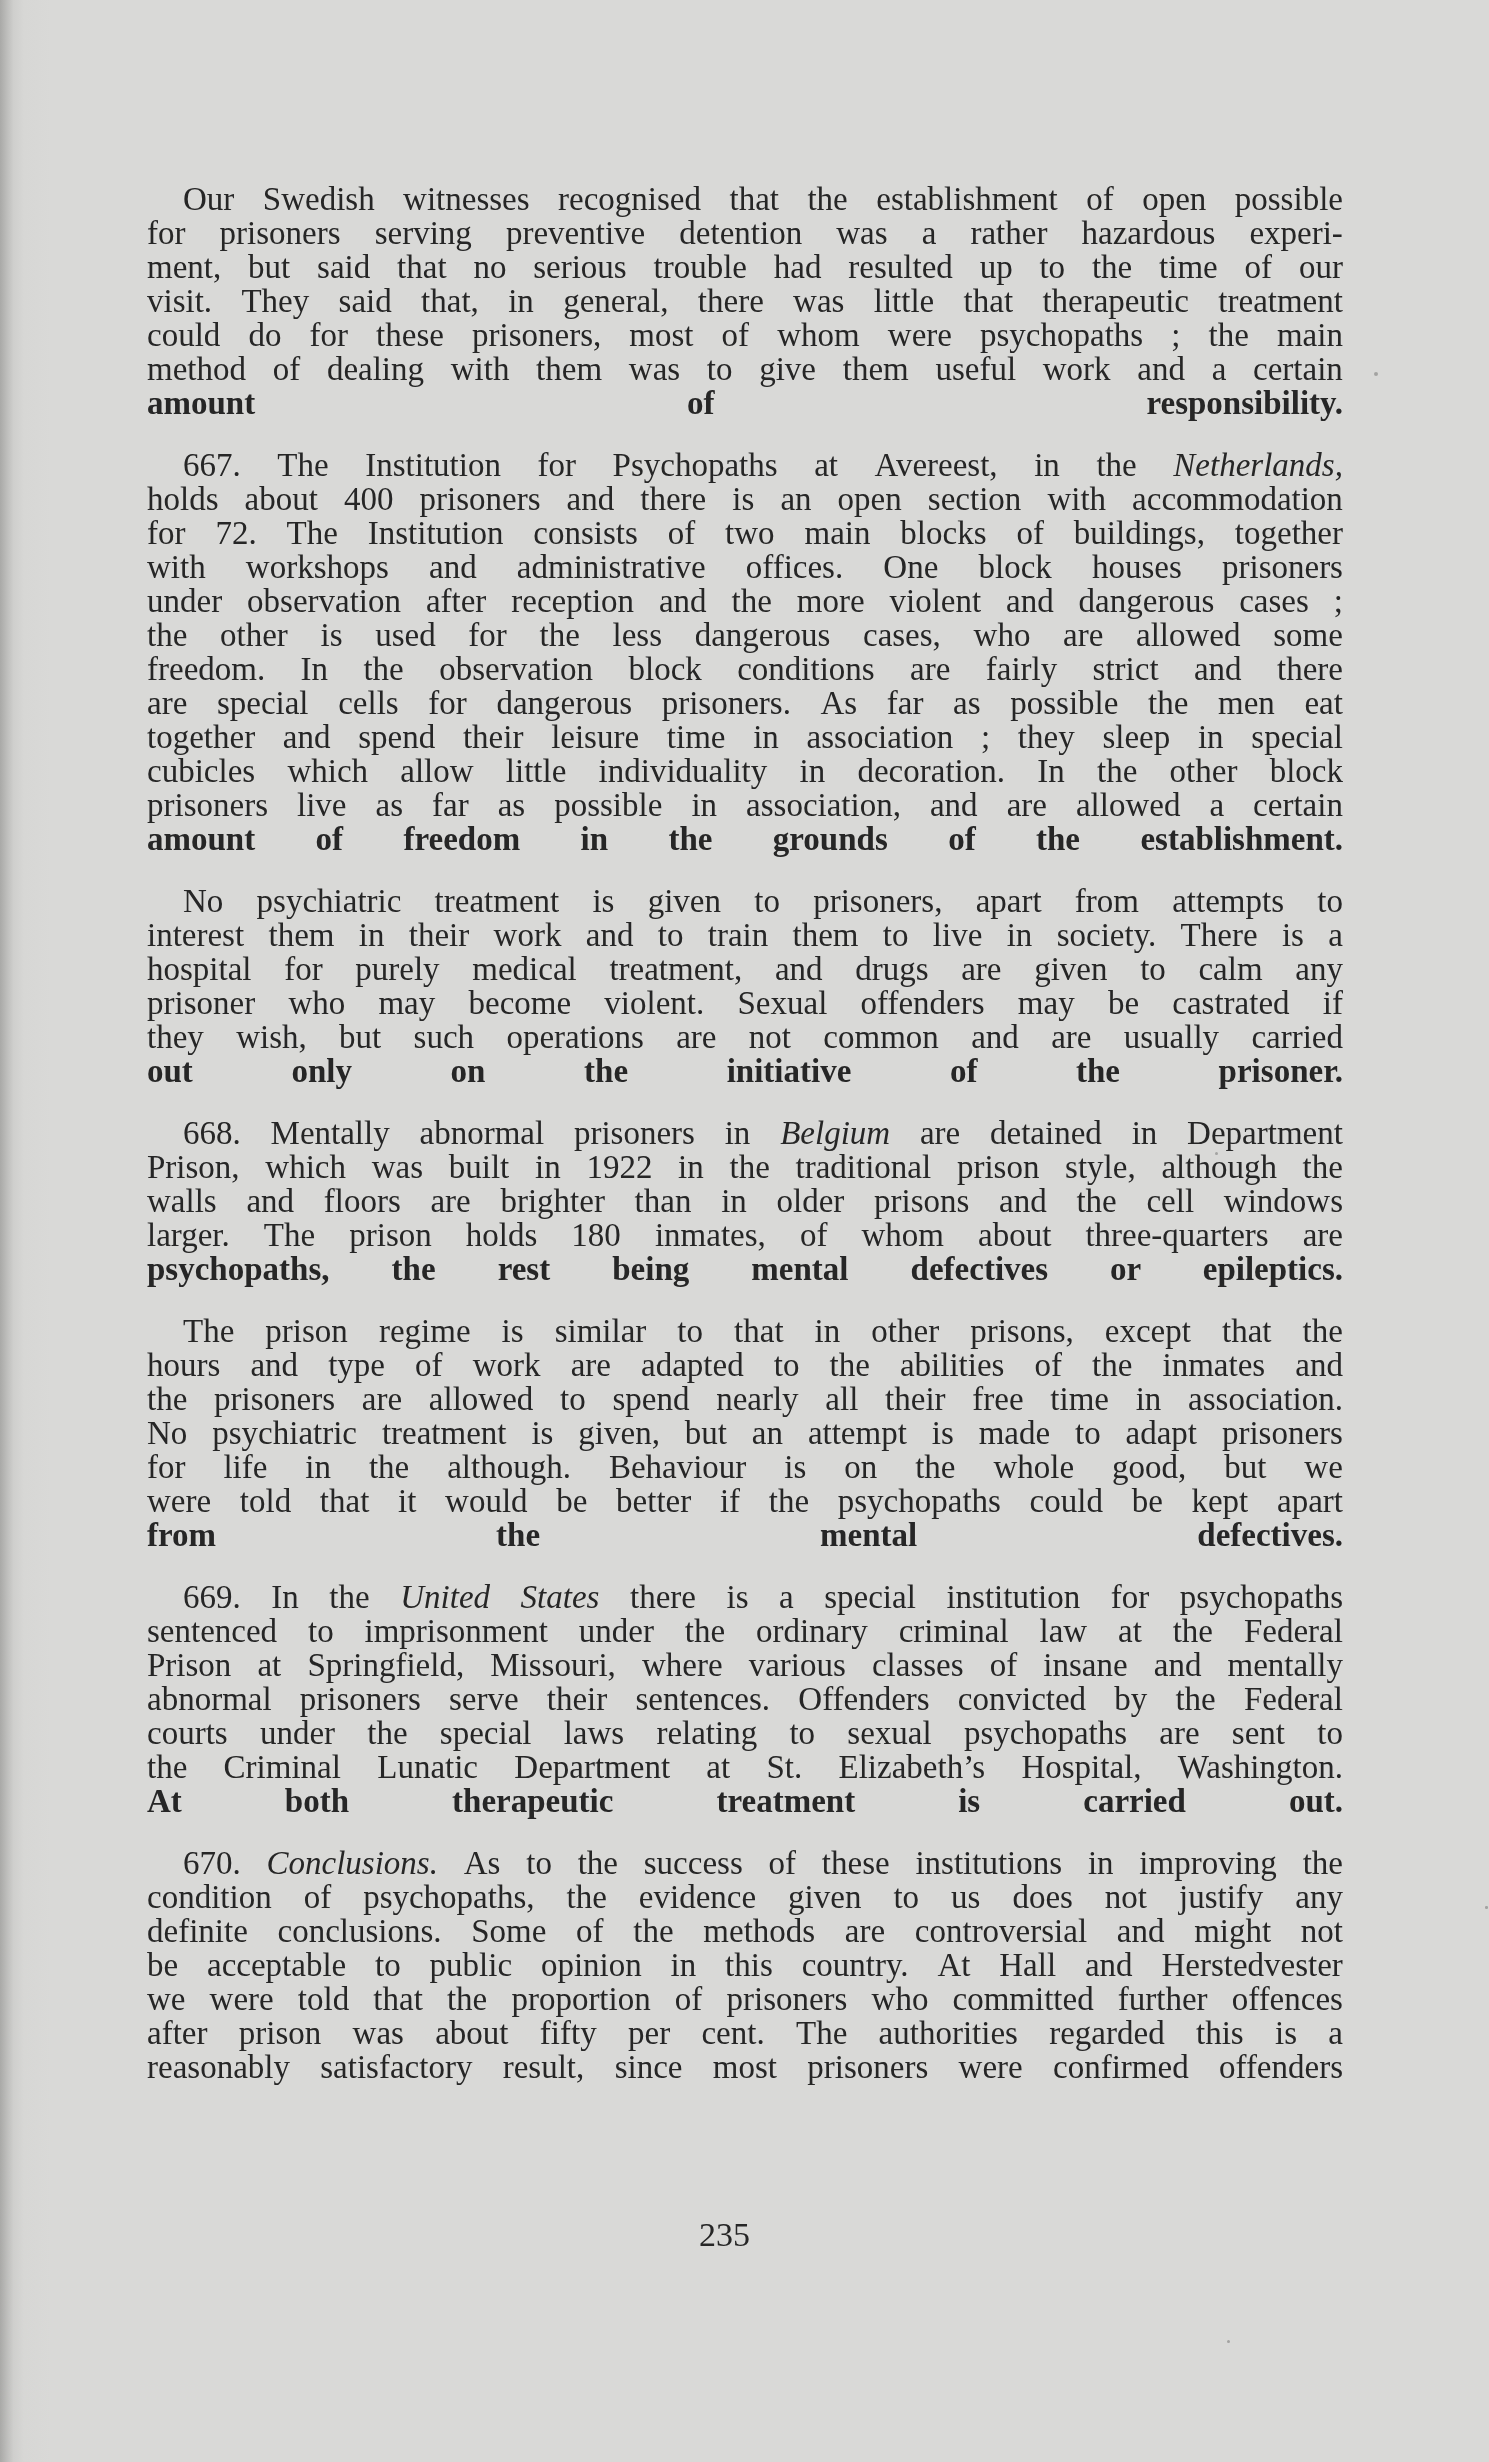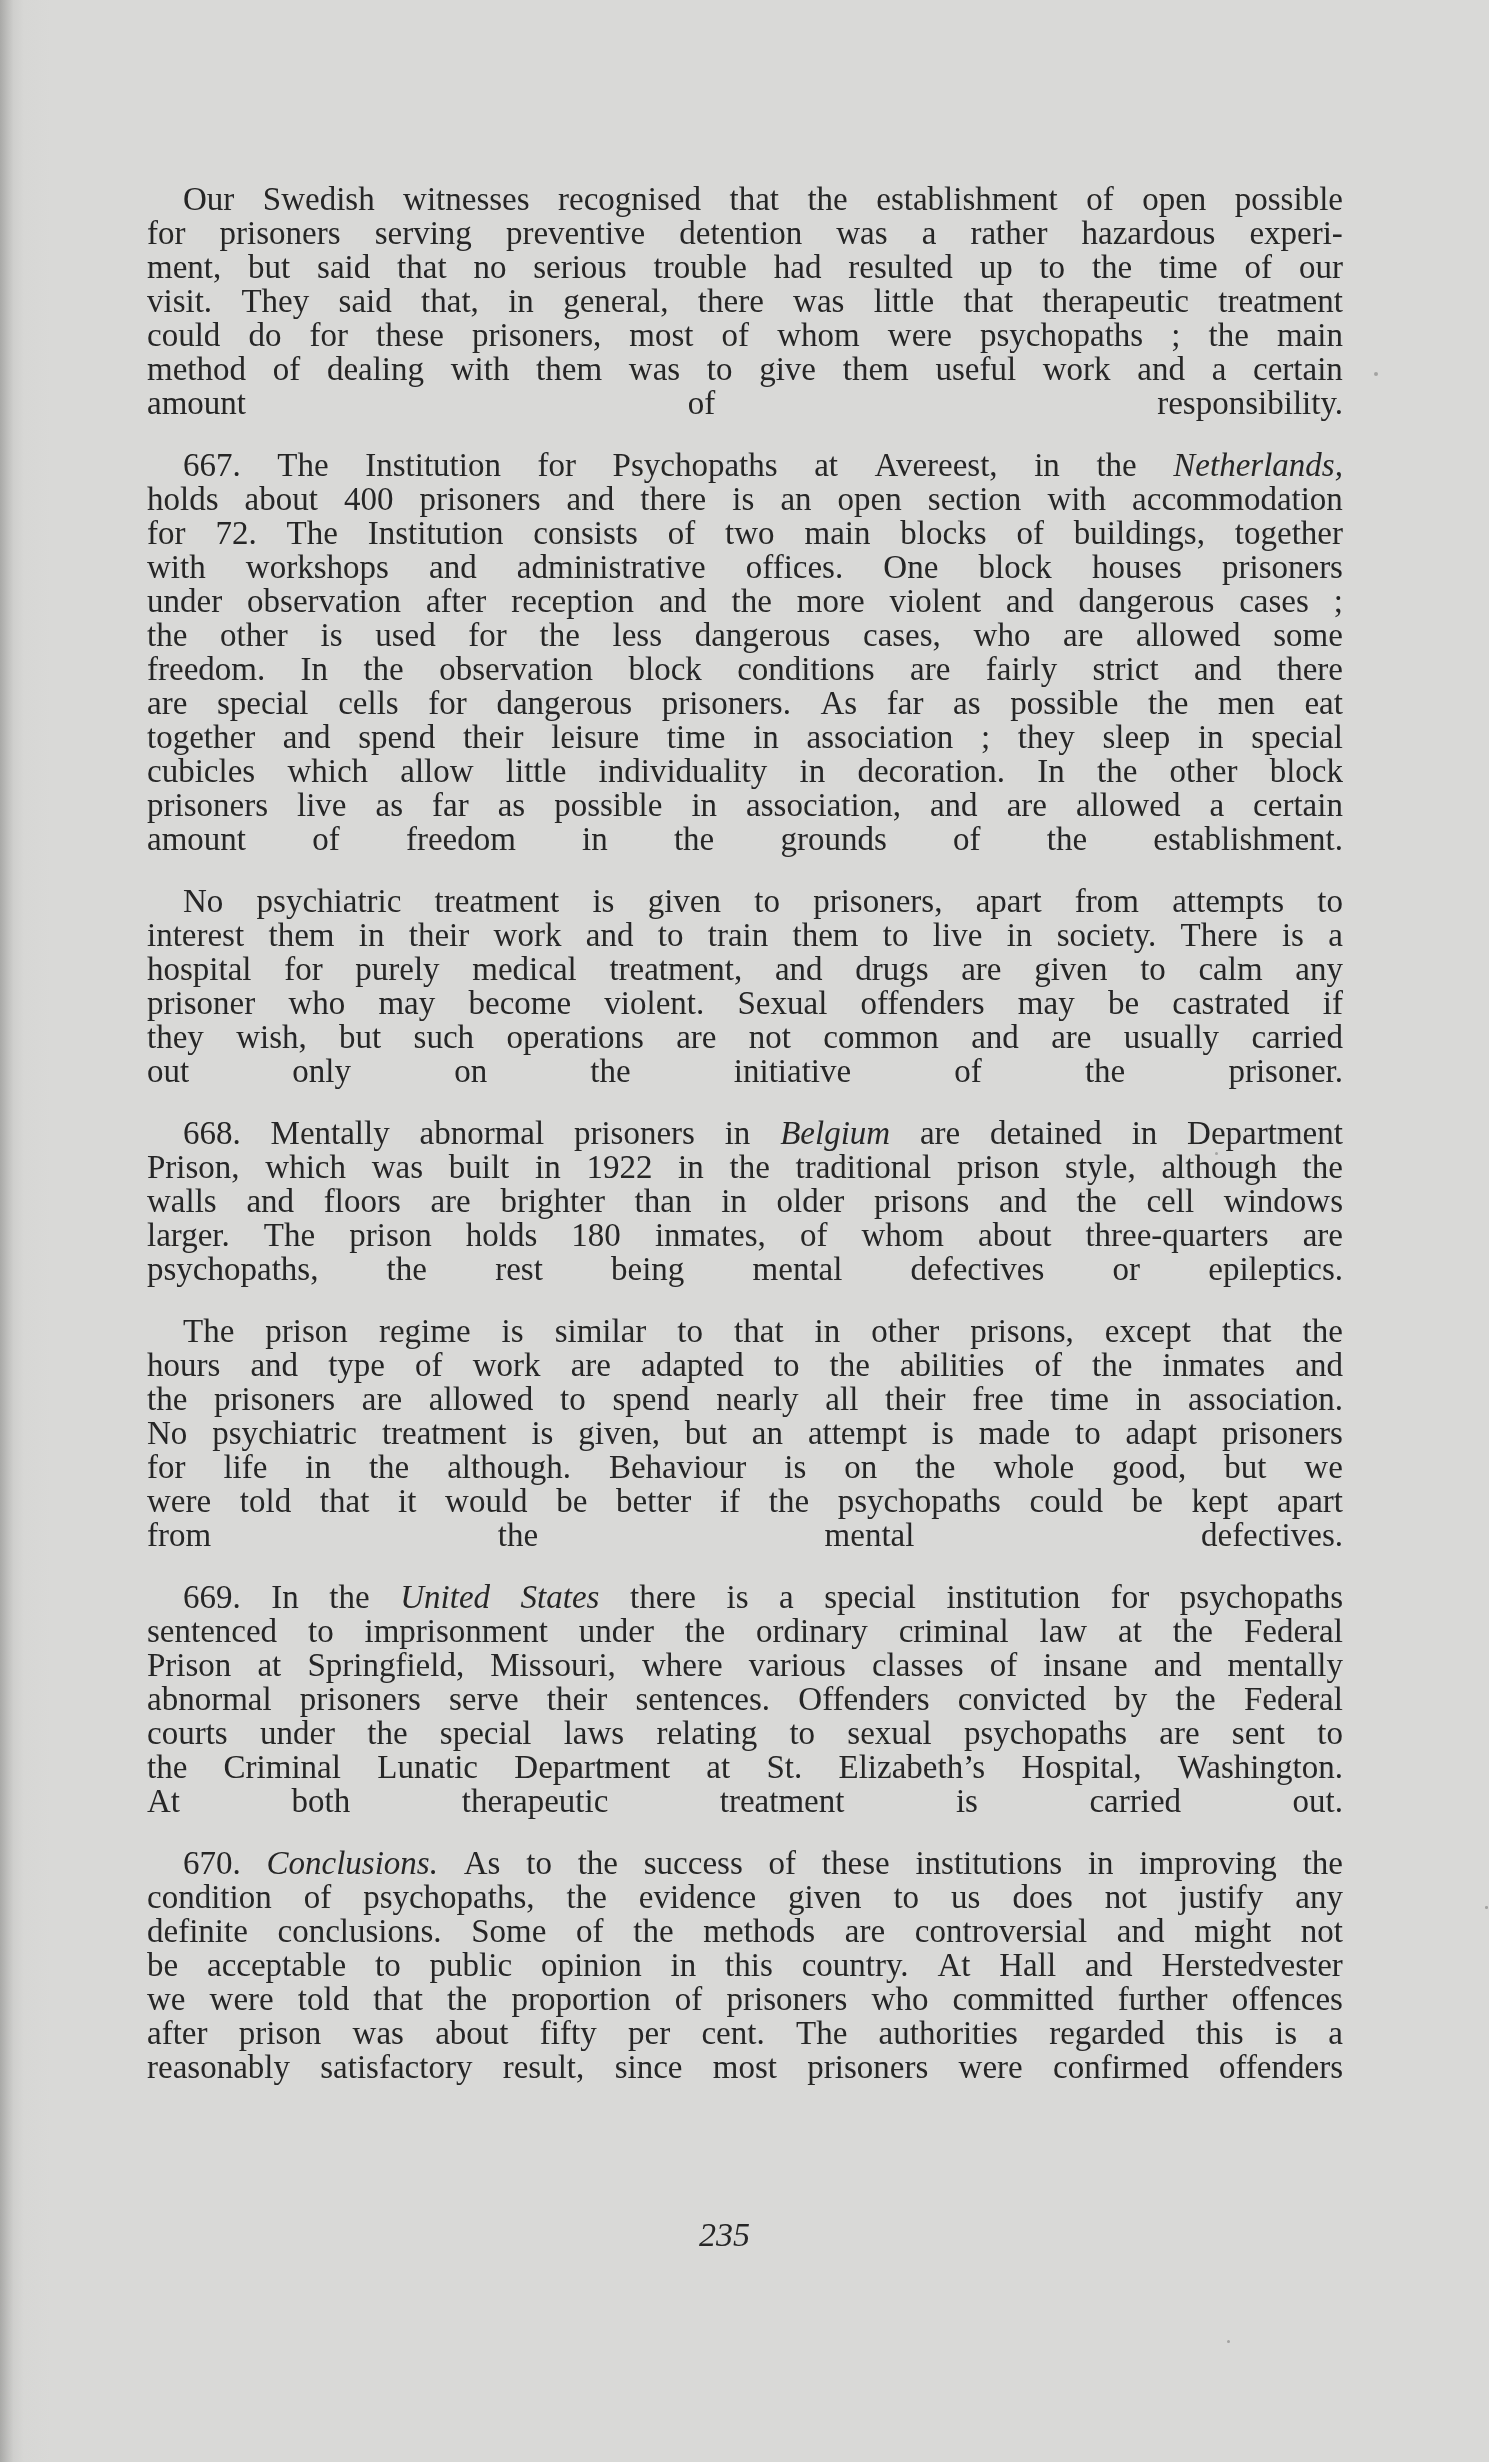--- a/index.html
+++ b/index.html
@@ -31,40 +31,40 @@
   .para + .para { margin-top: 28px; }
   .line {
     display: block;
     height: 34px;
     white-space: nowrap;
     text-align: justify;
     text-align-last: justify;
     overflow: visible;
   }
   .line.indent { padding-left: 36px; }
-  .line .seg { white-space: pre; }
+  .line .seg { white-space: pre; font-weight: bold; }
   
   .line.just {
     display: flex;
     justify-content: space-between;
   }
   .line.just .word { display: inline-block; }
   .line.just .word.it { font-style: italic; }
   .page-number {
     position: absolute;
     left: 0; width: 1490px;
     top: 2216px;
     text-align: center;
     font-family: "Liberation Serif", "DejaVu Serif", serif;
     font-size: 34px;
     line-height: 38px;
     color: #262626;
     padding-left: 0;
   }
-  .page-number span { position: relative; left: -20.5px; font-style: italic; }
+  .page-number span { position: relative; left: -20.5px; }
   .speck {
     position: absolute;
     width: 4.3px; height: 4.3px;
     border-radius: 50%;
     background: #8c8c8a;
     opacity: 0.7;
   }
 </style>
 </head>
 <body>

